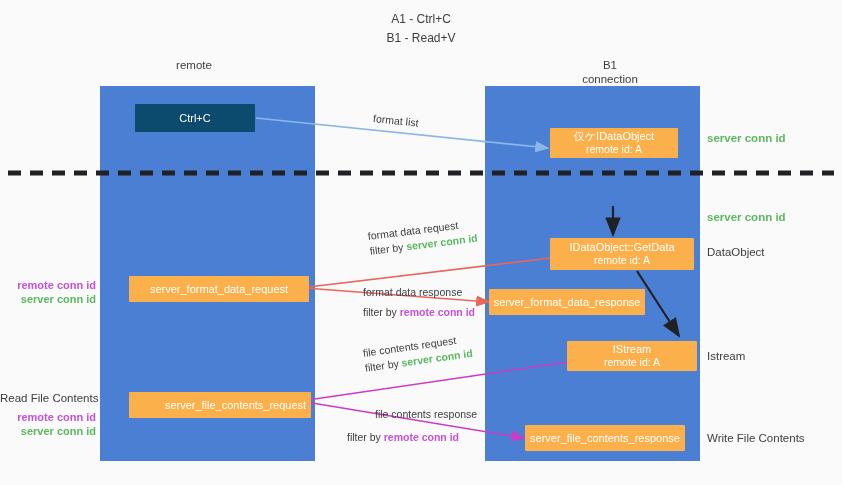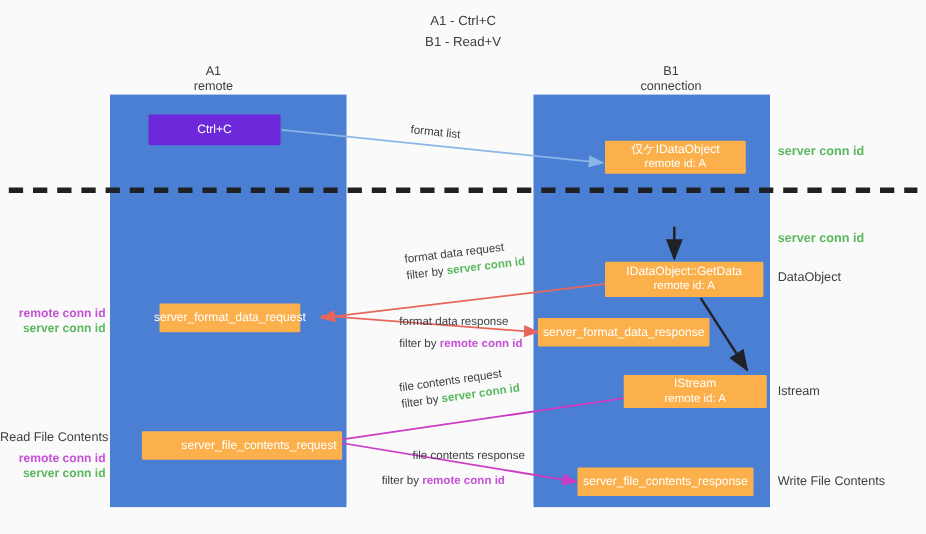--- a/index.html
+++ b/index.html
@@ -50,21 +50,21 @@
     flex-direction: column;
     align-items: center;
     justify-content: center;
     color: #ffffff;
     font-size: 11px;
     line-height: 13px;
     text-align: center;
     border-radius: 1px;
     padding: 2px 4px;
   }
-  .box.green { background: #6d28d9; }
+  .box.green { background: #0c4a6e; }
   .box.orange { background: #fbb04c; }
   .box .l2 { font-size: 10.5px; }
 
   
   .side-label {
     position: absolute;
     font-size: 11.5px;
     color: #3c4043;
     white-space: nowrap;
   }
@@ -112,21 +112,20 @@
 <body>
 
 <div id="stage">
 
   <div class="title">
     <div>A1 - Ctrl+C</div>
     <div>B1 - Read+V</div>
   </div>
 
   <div class="lane-header" style="left:114px; top:58px;">
-    <div>A1</div>
     <div>remote</div>
   </div>
   <div class="lane-header" style="left:530px; top:58px;">
     <div>B1</div>
     <div>connection</div>
   </div>
 
   <div class="lane" style="left:100px; top:86px; width:215px; height:375px;"></div>
   <div class="lane" style="left:485px; top:86px; width:215px; height:375px;"></div>
 
@@ -160,21 +159,21 @@
 
     <line x1="568" y1="362" x2="294" y2="402" stroke="#cc3bc4" stroke-width="1.6" marker-end="url(#ah-magenta)"></line>
 
     <line x1="294" y1="400" x2="524" y2="438" stroke="#cc3bc4" stroke-width="1.6" marker-end="url(#ah-magenta)"></line>
   </svg>
 
   <div class="box green" style="left:135px; top:104px; width:120px; height:28px;">
     <div>Ctrl+C</div>
   </div>
 
-  <div class="box orange" style="left:129px; top:276px; width:128px; height:26px;margin-left:16px;">
+  <div class="box orange" style="left:129px; top:276px; width:180px; height:26px;">
     <div>server_format_data_request</div>
   </div>
 
   <div class="box orange" style="left:129px; top:392px; width:182px; height:26px;padding-left:35px;">
     <div>server_file_contents_request</div>
   </div>
 
   <div class="box orange" style="left:550px; top:128px; width:128px; height:30px;">
     <div>仅ケIDataObject</div>
     <div class="l2">remote id: A</div>

